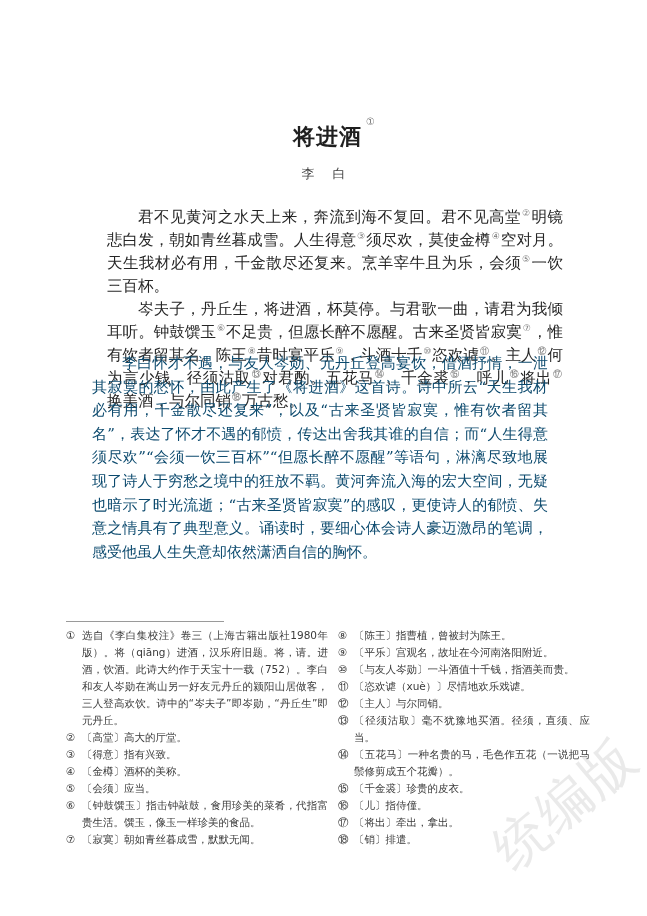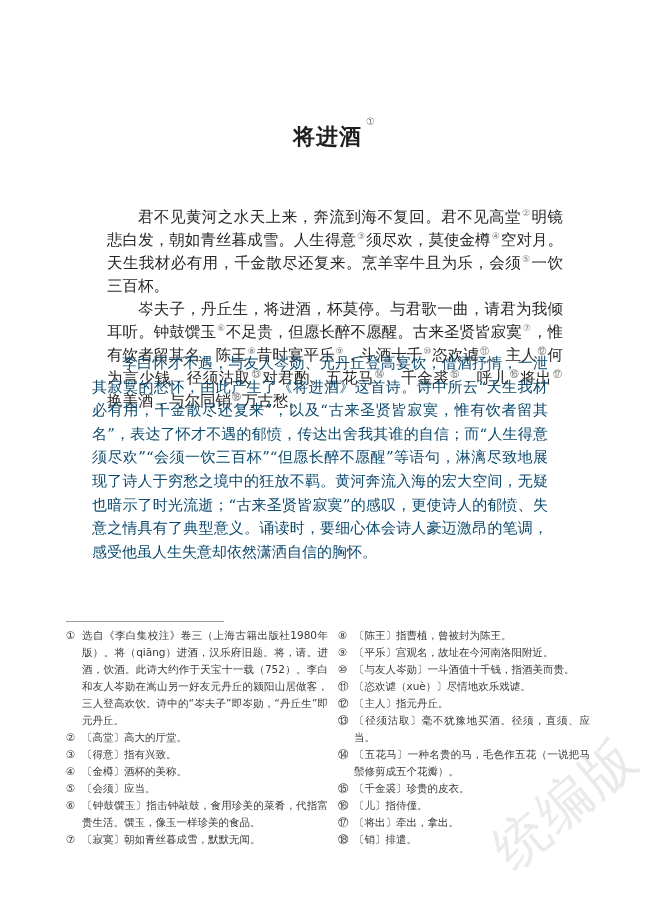--- a/index.html
+++ b/index.html
@@ -155,20 +155,21 @@
 
 <div class="page">
 
   <div class="title-wrap">
     <span class="title">
       <span>将进酒</span>
       <span class="fn">①</span>
     </span>
   </div>
 
+  <div class="author">李白</div>
 
   <div class="poem">
     <p id="stanza0"><span>君不见黄河之水天上来，奔流到海不复回。君不见高堂</span><sup class="n">②</sup><span>明镜悲白发，朝如青丝暮成雪。人生得意</span><sup class="n">③</sup><span>须尽欢，莫使金樽</span><sup class="n">④</sup><span>空对月。天生我材必有用，千金散尽还复来。烹羊宰牛且为乐，会须</span><sup class="n">⑤</sup><span>一饮三百杯。</span></p>
     <p id="stanza1"><span>岑夫子，丹丘生，将进酒，杯莫停。与君歌一曲，请君为我倾耳听。钟鼓馔玉</span><sup class="n">⑥</sup><span>不足贵，但愿长醉不愿醒。古来圣贤皆寂寞</span><sup class="n">⑦</sup><span>，惟有饮者留其名。陈王</span><sup class="n">⑧</sup><span>昔时宴平乐</span><sup class="n">⑨</sup><span>，斗酒十千</span><sup class="n">⑩</sup><span>恣欢谑</span><sup class="n">⑪</sup><span>。主人</span><sup class="n">⑫</sup><span>何为言少钱，径须沽取</span><sup class="n">⑬</sup><span>对君酌。五花马</span><sup class="n">⑭</sup><span>、千金裘</span><sup class="n">⑮</sup><span>，呼儿</span><sup class="n">⑯</sup><span>将出</span><sup class="n">⑰</sup><span>换美酒，与尔同销</span><sup class="n">⑱</sup><span>万古愁。</span></p>
   </div>
 
   <div class="commentary">
     <p>李白怀才不遇，与友人岑勋、元丹丘登高宴饮，借酒抒情，一泄其寂寞的愁怀，由此产生了《将进酒》这首诗。诗中所云“天生我材必有用，千金散尽还复来”，以及“古来圣贤皆寂寞，惟有饮者留其名”，表达了怀才不遇的郁愤，传达出舍我其谁的自信；而“人生得意须尽欢”“会须一饮三百杯”“但愿长醉不愿醒”等语句，淋漓尽致地展现了诗人于穷愁之境中的狂放不羁。黄河奔流入海的宏大空间，无疑也暗示了时光流逝；“古来圣贤皆寂寞”的感叹，更使诗人的郁愤、失意之情具有了典型意义。诵读时，要细心体会诗人豪迈激昂的笔调，感受他虽人生失意却依然潇洒自信的胸怀。</p>
   </div>
 
@@ -216,21 +217,21 @@
       <div class="note">
         <span class="num">⑩</span>
         <span class="txt">〔与友人岑勋〕一斗酒值十千钱，指酒美而贵。</span>
       </div>
       <div class="note">
         <span class="num">⑪</span>
         <span class="txt">〔恣欢谑（xuè）〕尽情地欢乐戏谑。</span>
       </div>
       <div class="note">
         <span class="num">⑫</span>
-        <span class="txt">〔主人〕指元丹丘。</span>
+        <span class="txt">〔主人〕与尔同销。</span>
       </div>
       <div class="note">
         <span class="num">⑬</span>
         <span class="txt">〔径须沽取〕毫不犹豫地买酒。径须，直须、应当。</span>
       </div>
       <div class="note">
         <span class="num">⑭</span>
         <span class="txt">〔五花马〕一种名贵的马，毛色作五花（一说把马鬃修剪成五个花瓣）。</span>
       </div>
       <div class="note">

